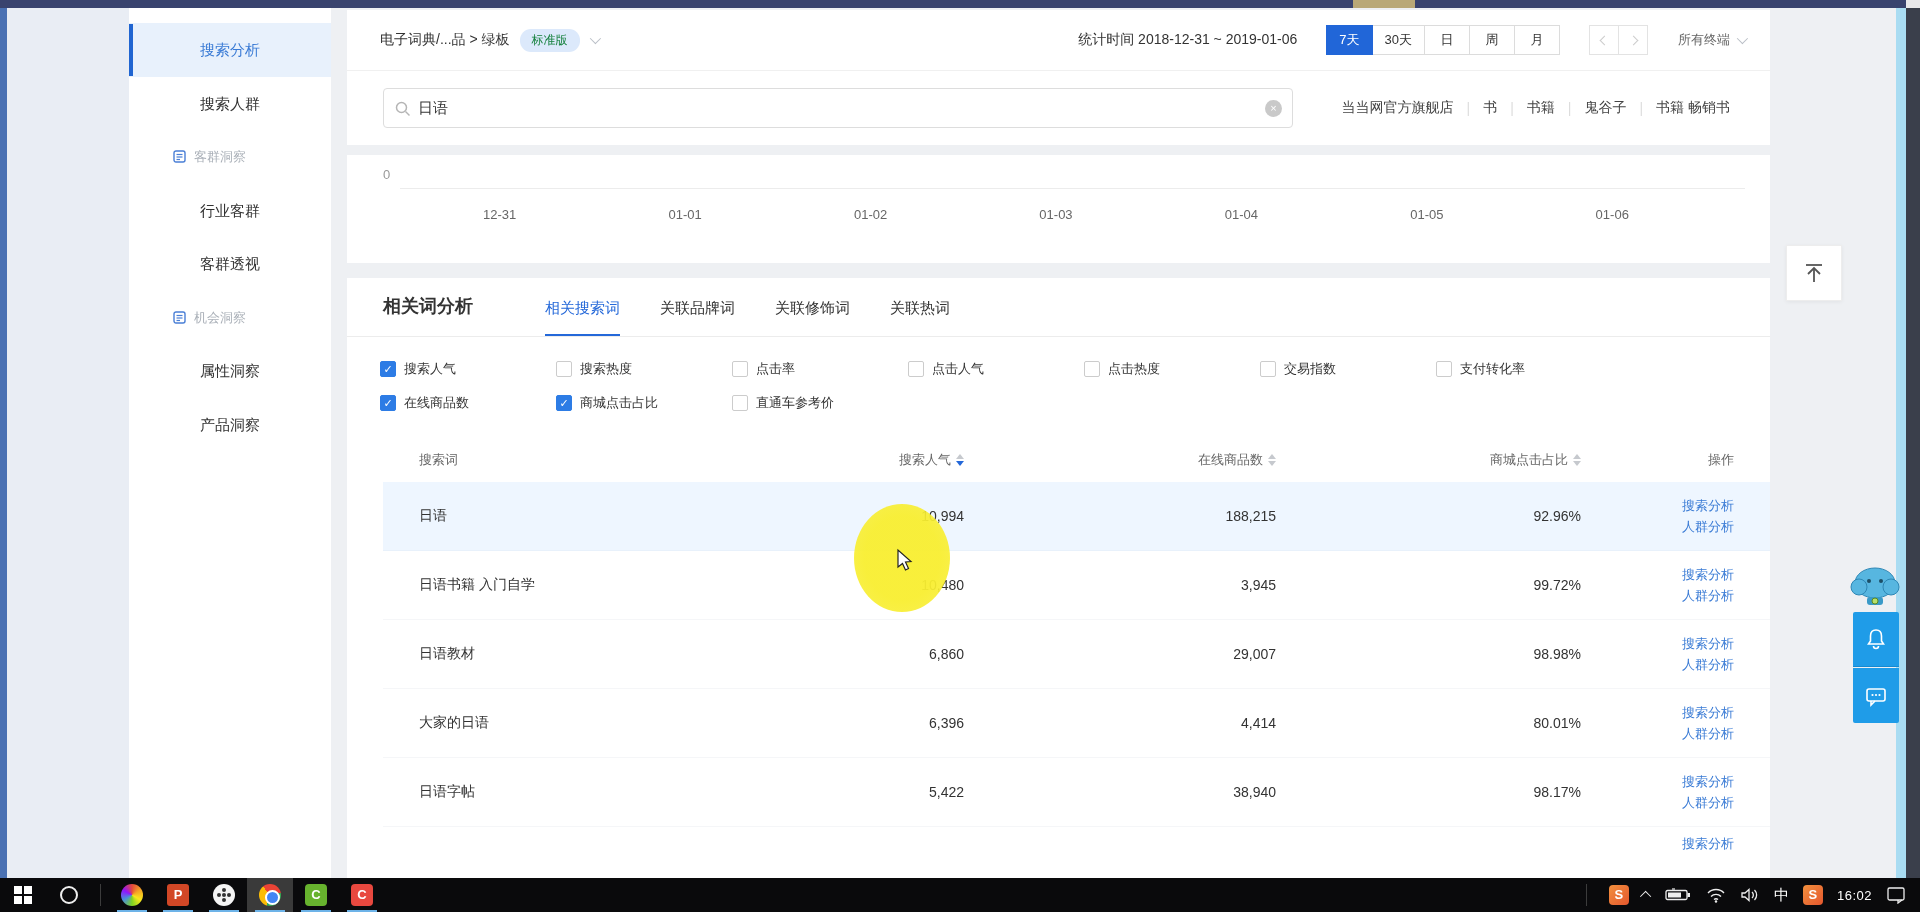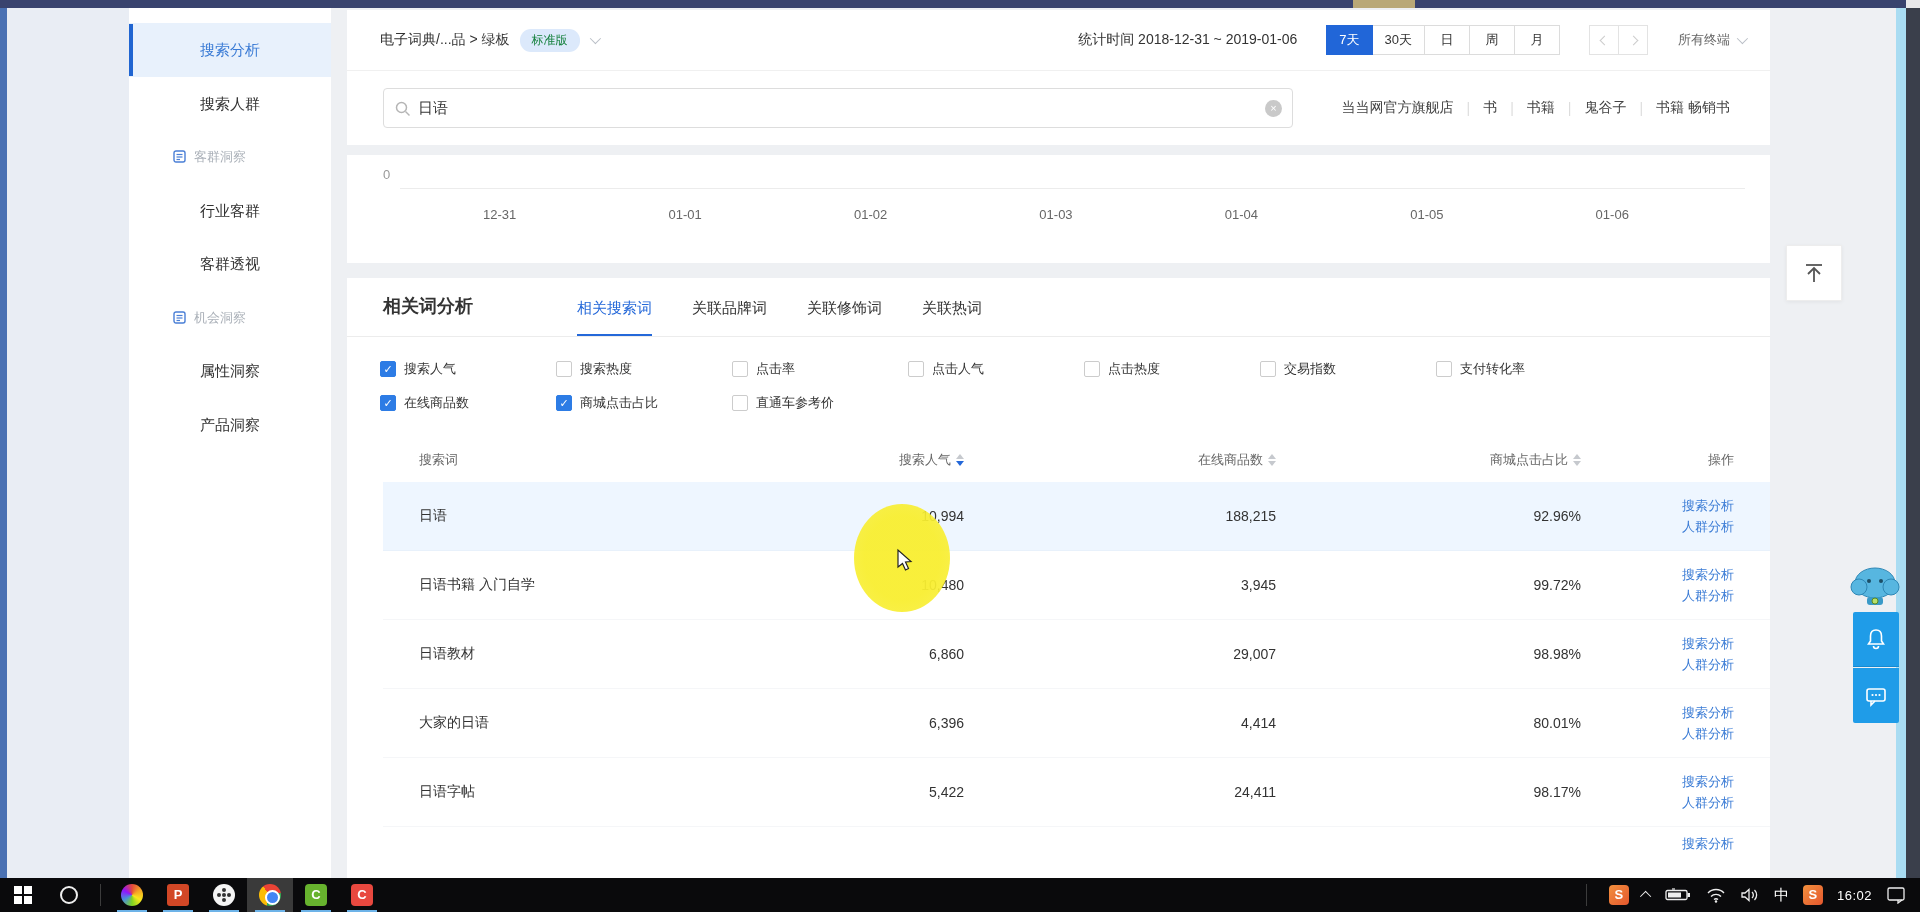--- a/index.html
+++ b/index.html
@@ -72,21 +72,21 @@
   #xlabels { position:absolute; left:60px; right:65px; top:52px; display:flex; }
   .xlab { flex:1; text-align:center; font-size:13px; color:#666; }
 
   #back-top { left:1786px; top:245px; width:56px; height:56px; background:#fff;
     border:1px solid #ededed; box-shadow:0 1px 4px rgba(0,0,0,.06); display:flex;
     align-items:center; justify-content:center; cursor:pointer; }
 
   
   #card-main { top:278px; height:600px; overflow:hidden; }
   #title-row { height:59px; border-bottom:1px solid #ececec; display:flex; align-items:flex-end;
-    padding:0 36px;gap:32px; }
+    padding:0 36px; }
   #section-title { font-size:18px; font-weight:bold; color:#333; padding-bottom:18px; }
   #tabs { display:flex; margin-left:72px; gap:40px; }
   .tab { font-size:15px; color:#333; padding-bottom:16px; cursor:pointer; border-bottom:2px solid transparent;margin-top:36px; }
   .tab.active { color:#2468d9; border-bottom-color:#2468d9; }
 
   .metric-row { display:flex; padding:0 0 0 33px; margin-top:23px; }
   .metric-row + .metric-row { margin-top:16px; }
   .metric { width:176px; display:flex; align-items:center; gap:8px; font-size:13px; color:#333; cursor:pointer; }
   .cbox { width:16px; height:16px; border:1px solid #ccc; border-radius:2px; background:#fff;
     font-size:11px; line-height:15px; text-align:center; color:#fff; }
@@ -469,21 +469,21 @@
               <span class="ops-stack">
               <span class="op-link">搜索分析</span>
               <span class="op-link">人群分析</span>
             </span>
             </div>
           </div>
 
           <div class="tr row">
             <div class="td">日语字帖</div>
             <div class="td num">5,422</div>
-            <div class="td num">24,411</div>
+            <div class="td num">38,940</div>
             <div class="td num">98.17%</div>
             <div class="td ops">
               <span class="ops-stack">
               <span class="op-link">搜索分析</span>
               <span class="op-link">人群分析</span>
             </span>
             </div>
           </div>
         </div>
 

